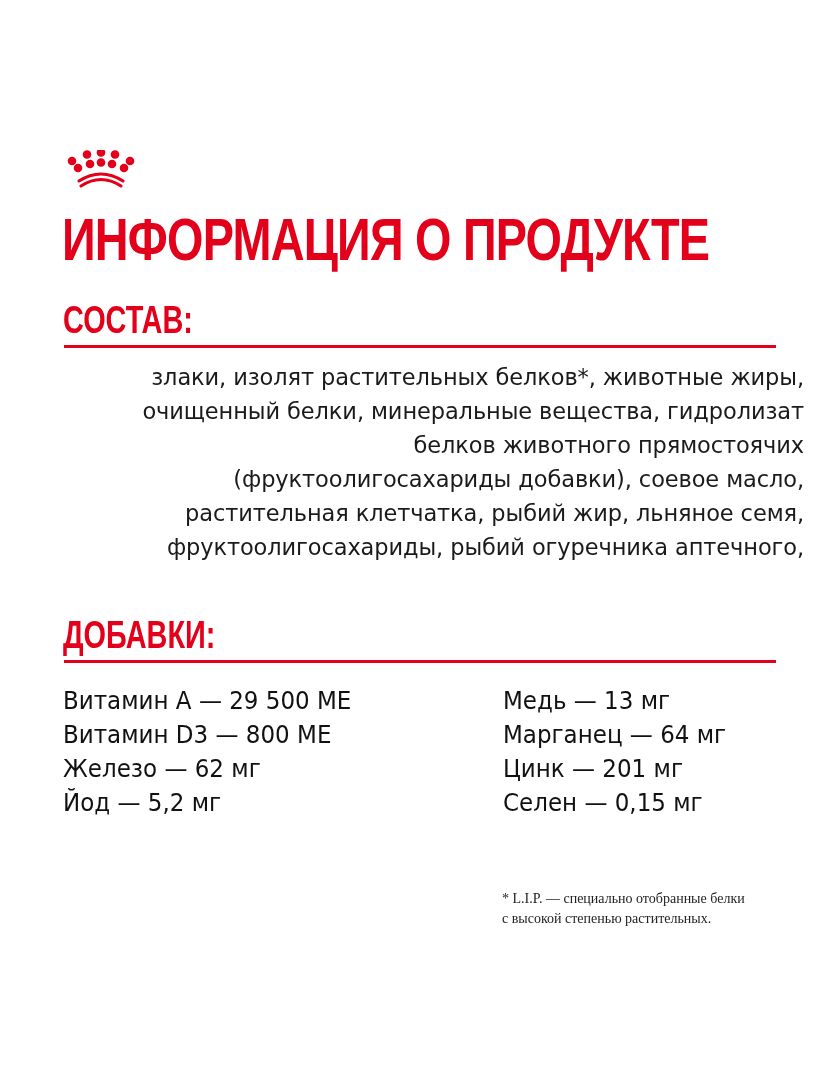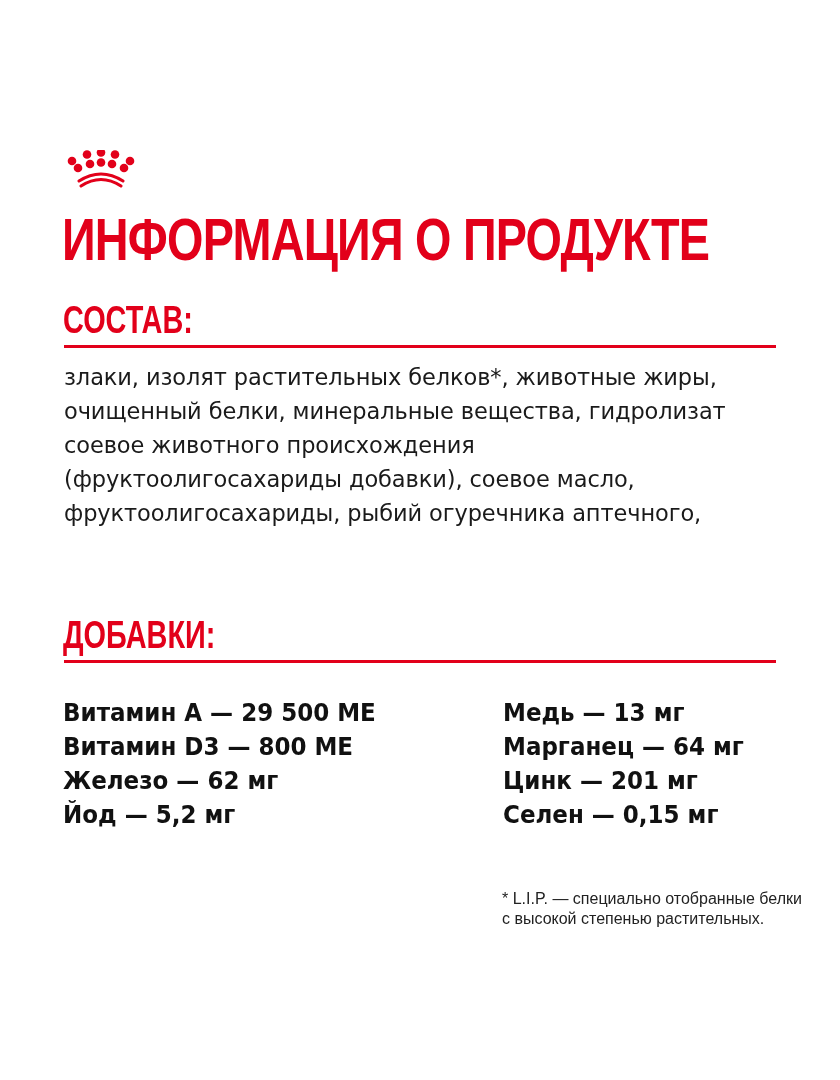--- a/index.html
+++ b/index.html
@@ -62,50 +62,49 @@
       left: 64px;
       top: 360px;
       width: 740px;
       margin: 0;
       font-family: "DejaVu Sans", sans-serif;
       font-size: 22.5px;
       line-height: 34px;
       color: #1a1a1a;
       letter-spacing: -0.1px;
     }
-    .composition .line { display: block; white-space: nowrap; }
+    .composition .line { display: block; white-space: nowrap; text-align: right; }
     .additives {
       position: absolute;
       top: 680px;
       left: 63px;
       width: 720px;
       font-family: "DejaVu Sans", sans-serif;
       font-size: 25px;
       line-height: 34px;
       color: #111111;
     }
     .additives .col {
       position: absolute;
-      top: 16px;
-      font-weight: bold;
+      top: 4px;
     }
     .additives .col-left { left: 0; }
     .additives .col-right { left: 440px; }
     .additives .item {
       display: block;
       white-space: nowrap;
       transform: scaleX(0.92);
       transform-origin: left center;
     }
     .footnote {
       position: absolute;
       left: 502px;
       top: 889px;
-      font-family: Liberation Sans, sans-serif;
-      font-size: 16px;
+      font-family: Liberation Serif, serif;
+      font-size: 14px;
       line-height: 20px;
       color: #222222;
     }
     .footnote .line { display: block; white-space: nowrap; }
   </style>
 </head>
 <body>
 
 <div class="logo">
   <svg width="70" height="42" viewBox="0 0 70 42" xmlns="http://www.w3.org/2000/svg">
@@ -127,22 +126,23 @@
 </div>
 
 <h1 class="page-title">ИНФОРМАЦИЯ О ПРОДУКТЕ</h1>
 
 <h2 class="section-title" style="top:298px;">СОСТАВ:</h2>
 <div class="rule" style="top:345px;"></div>
 
 <div class="composition">
   <span class="line">злаки, изолят растительных белков*, животные жиры,</span>
   <span class="line">очищенный белки, минеральные вещества, гидролизат</span>
-  <span class="line">соевое животного происхождения</span>
+  <span class="line">белков животного прямостоячих</span>
   <span class="line">(фруктоолигосахариды добавки), соевое масло,</span>
+  <span class="line">растительная клетчатка, рыбий жир, льняное семя,</span>
   <span class="line">фруктоолигосахариды, рыбий огуречника аптечного,</span>
 </div>
 
 <h2 class="section-title" style="top:613px;">ДОБАВКИ:</h2>
 <div class="rule" style="top:660px;"></div>
 
 <div class="additives">
   <div class="col col-left">
     <span class="item">Витамин A — 29 500 МЕ</span>
     <span class="item">Витамин D3 — 800 МЕ</span>

